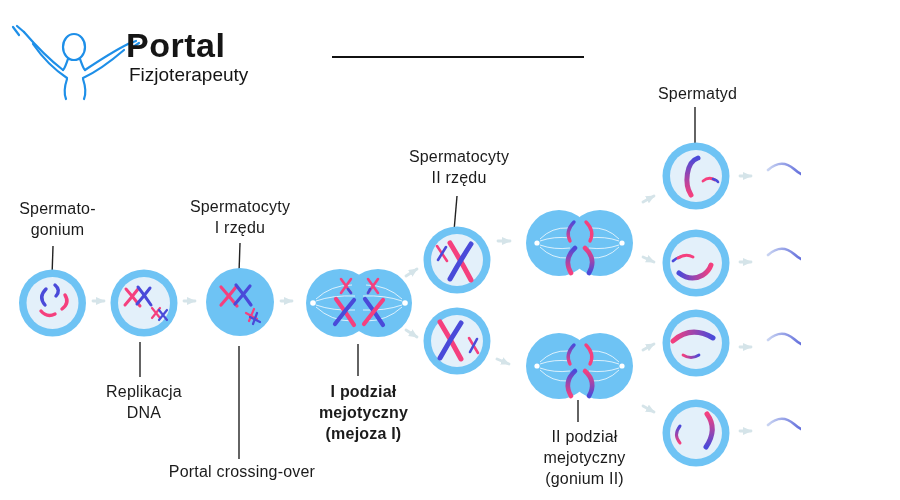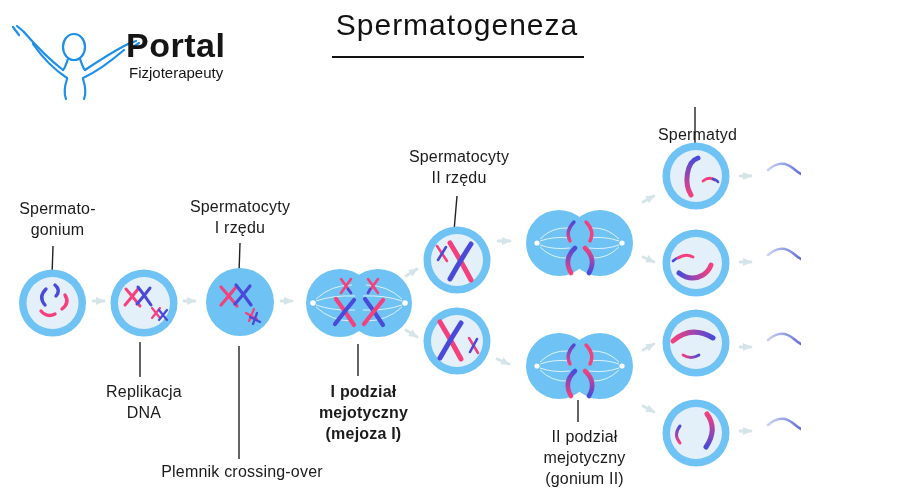--- a/index.html
+++ b/index.html
@@ -10,21 +10,21 @@
   html,body{margin:0;padding:0;background:#fff;}
   #page{position:relative;width:801px;height:500px;background:#fff;overflow:hidden;
         font-family:"Liberation Sans","DejaVu Sans",sans-serif;color:var(--ink);}
   #art{position:absolute;left:0;top:0;}
   .lbl{position:absolute;text-align:center;font-size:16px;line-height:1.32;
        letter-spacing:.2px;white-space:pre-line;color:var(--ink);}
   .title{position:absolute;left:307px;top:8px;width:300px;text-align:center;
          font-size:30px;font-weight:400;letter-spacing:1px;color:#111;}
   .title-underline{position:absolute;left:332px;top:56px;width:252px;height:2px;background:#111;}
   .brand{position:absolute;left:126px;top:26px;font-size:34px;font-weight:700;letter-spacing:.5px;color:#151515;}
-  .brand-sub{position:absolute;left:129px;top:64px;font-size:15px;font-weight:400;color:#151515;}
+  .brand-sub{position:absolute;left:129px;top:64px;font-size:19px;font-weight:400;color:#151515;}
   
   .cell{fill:var(--cellblue);}
   .ring{fill:var(--cellblue);}
   .inner{fill:var(--cellfill);}
   .cp{stroke:var(--pink);fill:none;stroke-linecap:round;}
   .cb{stroke:var(--chromoblue);fill:none;stroke-linecap:round;}
   .grad{fill:none;stroke-linecap:round;}
   .spindle{stroke:#fff;stroke-opacity:.75;fill:none;stroke-width:1;}
   .pole{fill:#fff;}
   .conn{stroke:#222;stroke-width:1.4;fill:none;}
@@ -251,33 +251,32 @@
         <use href="#spermcell" y="170"></use>
       </g>
     <g>
         <use href="#spermcell" y="255"></use>
       </g>
   </svg>
 
   <div class="brand">Portal</div>
   <div class="brand-sub">Fizjoterapeuty</div>
 
-  <div class="title">Spermatogeneza</div>
   <div class="title-underline"></div>
 
   <div class="lbl" style="left:84px;top:381px;width:120px;">Replikacja
 DNA</div>
   <div class="lbl" style="left:0px;top:198px;width:115px;">Spermato-
 gonium</div>
   <div class="lbl" style="left:170px;top:196px;width:140px;">Spermatocyty
 I rzędu</div>
-  <div class="lbl" style="left:147px;top:461px;width:190px;">Plemnik crossing-over</div>
+  <div class="lbl" style="left:147px;top:461px;width:190px;">Portal crossing-over</div>
   <div class="lbl" style="left:296px;top:381px;width:135px;font-weight:bold;">I podział
 mejotyczny
 (mejoza I)</div>
   <div class="lbl" style="left:389px;top:146px;width:140px;">Spermatocyty
 II rzędu</div>
   <div class="lbl" style="left:517px;top:426px;width:135px;">II podział
 mejotyczny
 (gonium II)</div>
-  <div class="lbl" style="left:640px;top:83px;width:115px;margin-top:41px;">Spermatyd</div>
+  <div class="lbl" style="left:640px;top:83px;width:115px;">Spermatyd</div>
   <div class="lbl" style="left:805px;top:99px;width:100px;">Plemnik</div>
 </div>
 
 </body></html>

